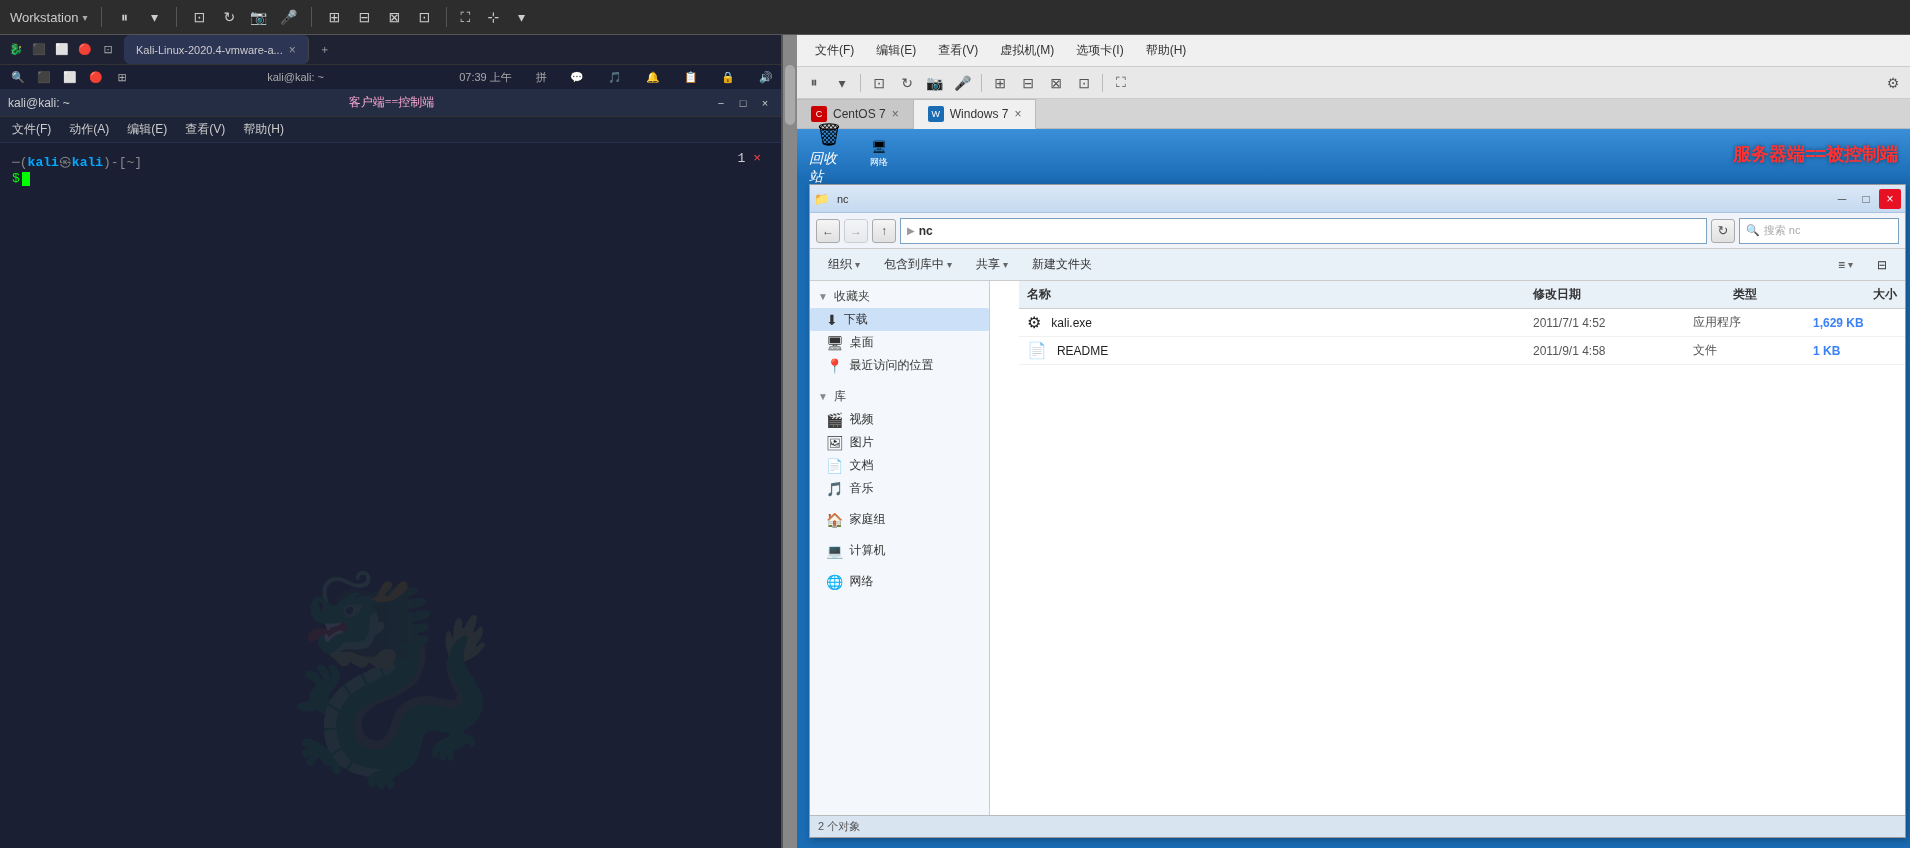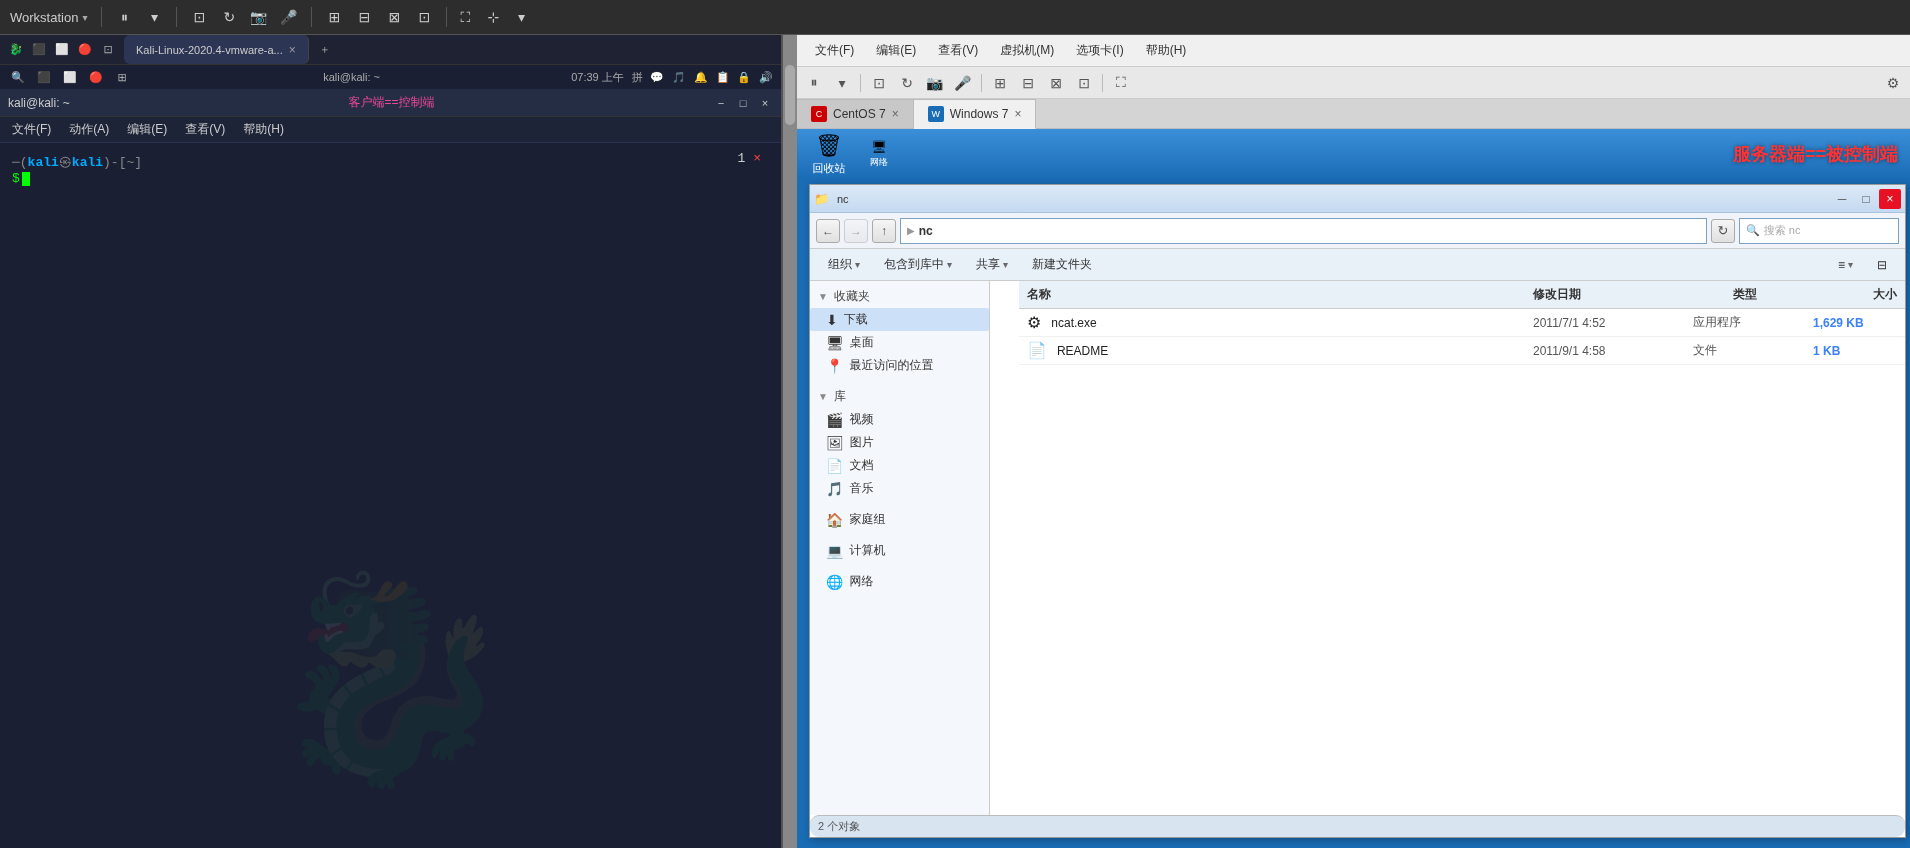--- a/index.html
+++ b/index.html
@@ -105,21 +105,21 @@
       display: flex;
       align-items: center;
       justify-content: space-between;
       padding: 0 8px;
       color: #aaa;
       font-size: 11px;
     }
     .kali-top-status .right-icons {
       display: flex;
       align-items: center;
-      gap: 8px;
+      gap: 24px;
     }
 
     
     .kali-window {
       flex: 1;
       display: flex;
       flex-direction: column;
       background: #1a1f33;
       position: relative;
     }
@@ -331,22 +331,23 @@
       flex-direction: column;
       align-items: center;
       justify-content: center;
       gap: 2px;
       cursor: pointer;
     }
     .win7-trash-icon .icon-img {
       font-size: 22px;
     }
     .win7-trash-icon .icon-label {
-      font-size: 11px;
+      font-size: 14px;
       color: white;
+      font-style: italic;
     }
     .win7-network-icon {
       width: 40px;
       height: 40px;
       display: flex;
       flex-direction: column;
       align-items: center;
       justify-content: center;
       gap: 2px;
       cursor: pointer;
@@ -577,21 +578,20 @@
     
     .explorer-statusbar {
       height: 22px;
       background: #d8e4f0;
       border-top: 1px solid #bbb;
       display: flex;
       align-items: center;
       padding: 0 8px;
       font-size: 11px;
       color: #555;
-      border-radius: 9px;
     }
 
     
     .vmware-tb-btn {
       width: 26px;
       height: 26px;
       display: flex;
       align-items: center;
       justify-content: center;
       font-size: 14px;
@@ -680,21 +680,21 @@
         <span>📋</span>
         <span>🔒</span>
         <span>🔊</span>
       </div>
     </div>
 
     <div class="kali-window">
 
       <div class="kali-window-titlebar">
         <span class="kali-window-title">kali@kali: ~</span>
-        <span class="kali-window-title control-label" style="color:#ec4899;">客户端==控制端</span>
+        <span class="kali-window-title control-label" style="color:#f9a8d4;font-family:Liberation Serif, serif;">客户端==控制端</span>
         <div class="kali-window-controls">
           <div class="win-ctrl">−</div>
           <div class="win-ctrl">□</div>
           <div class="win-ctrl">×</div>
         </div>
       </div>
 
       <div class="kali-menubar">
         <div class="kali-menu-item">文件(F)</div>
         <div class="kali-menu-item">动作(A)</div>
@@ -891,21 +891,21 @@
             <div class="file-list-header">
               <div class="file-col name">名称</div>
               <div class="file-col date">修改日期</div>
               <div class="file-col type">类型</div>
               <div class="file-col size">大小</div>
             </div>
 
             <div class="file-row">
               <div class="file-name-cell">
                 <span class="file-icon">⚙</span>
-                <span>ncat.exe</span>
+                <span>kali.exe</span>
               </div>
               <div class="file-date-cell">2011/7/1 4:52</div>
               <div class="file-type-cell">应用程序</div>
               <div class="file-size-cell">1,629 KB</div>
             </div>
 
             <div class="file-row">
               <div class="file-name-cell">
                 <span class="file-icon">📄</span>
                 <span>README</span>

